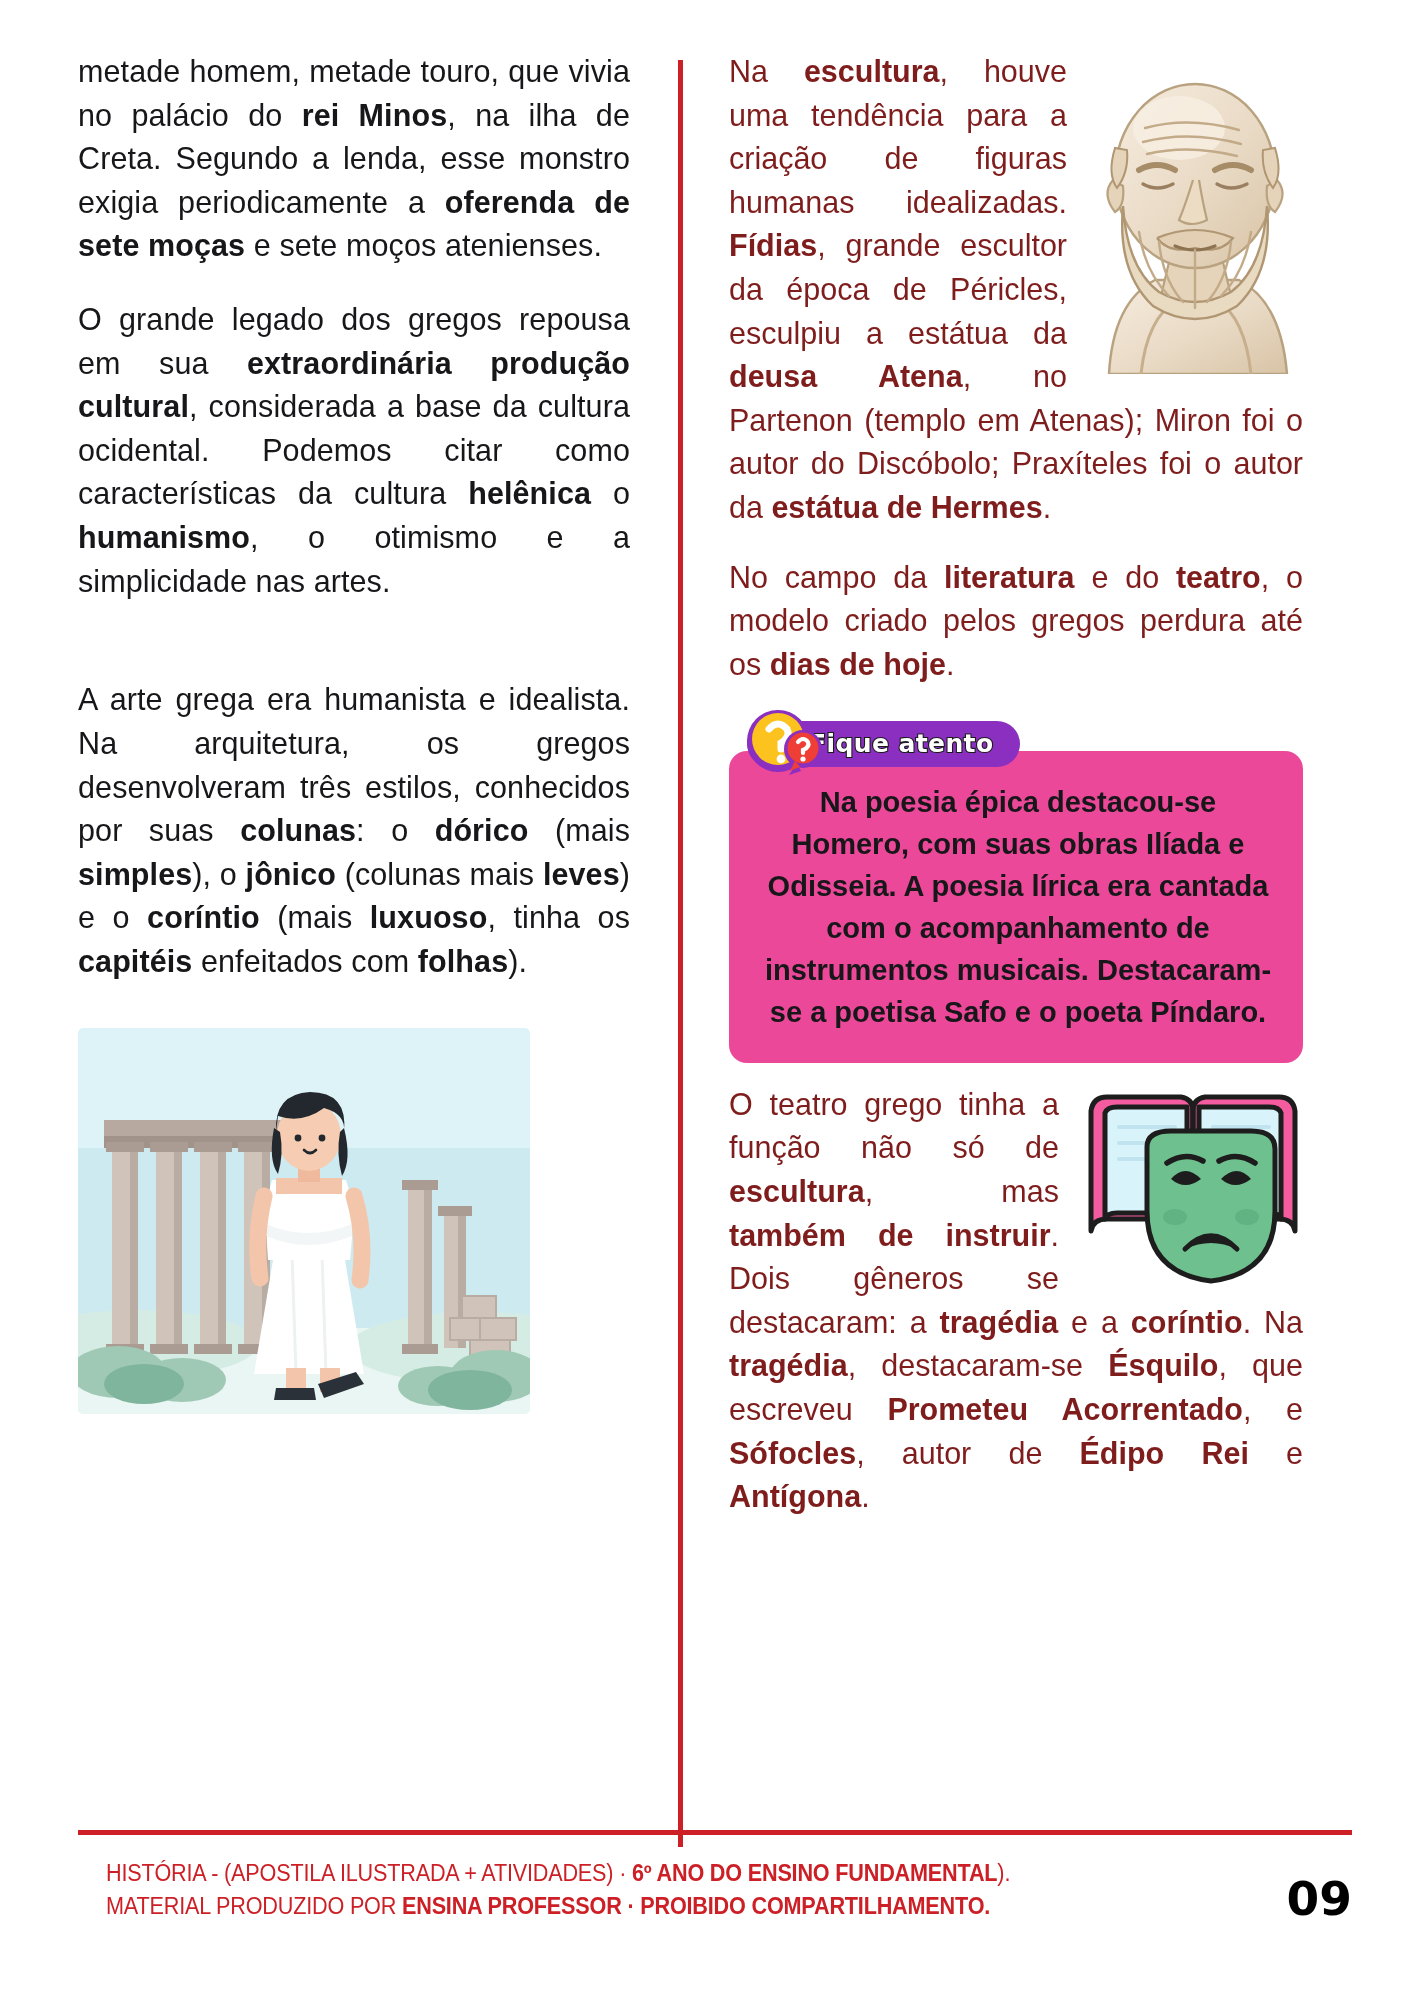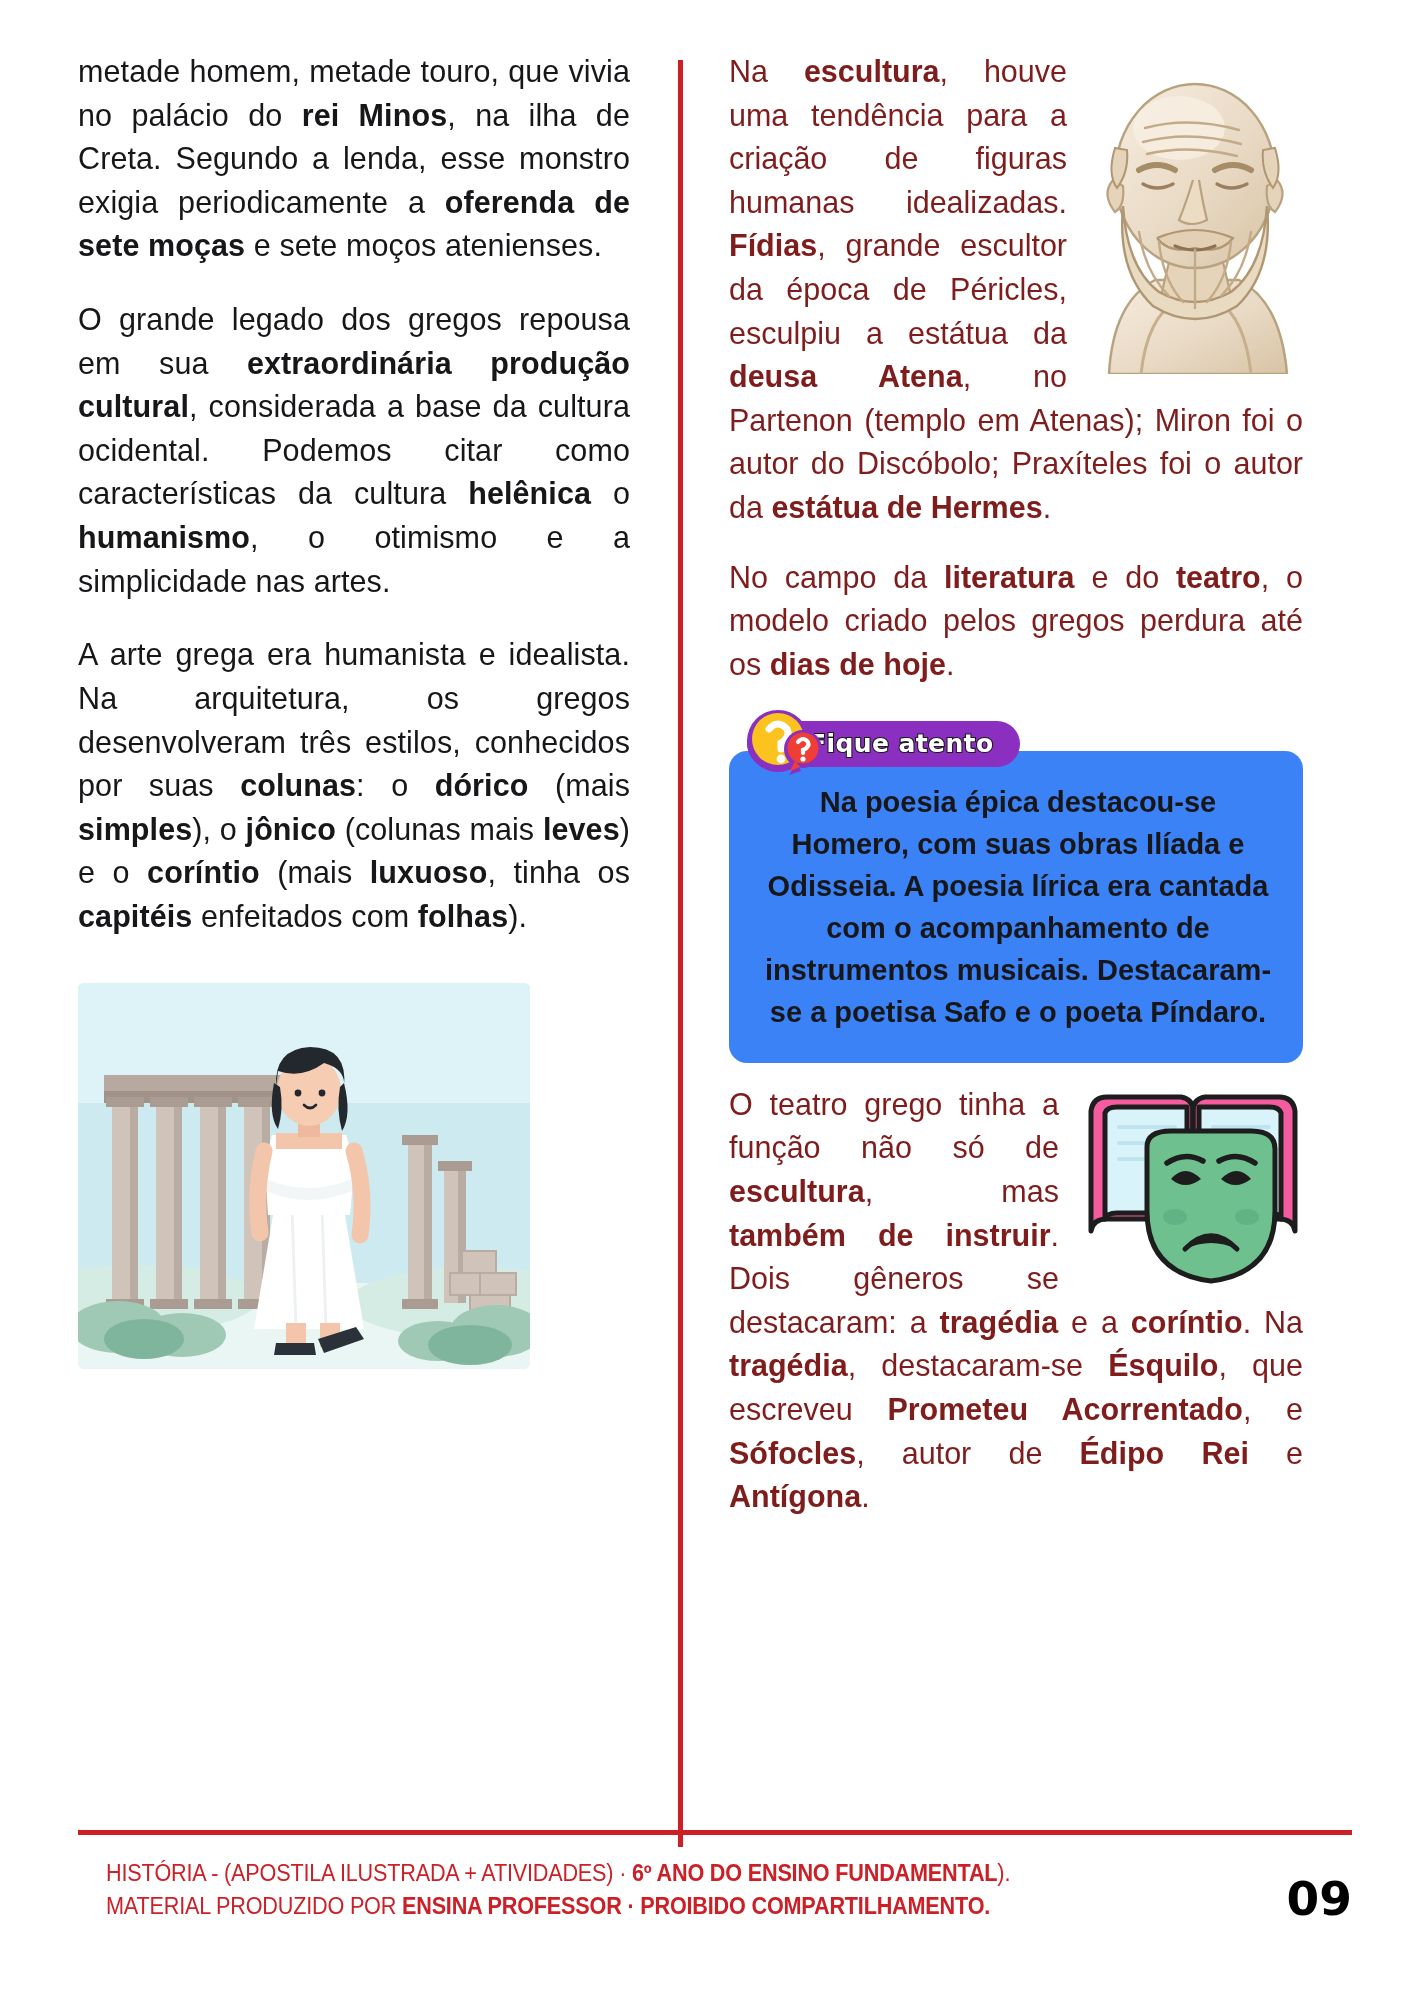--- a/index.html
+++ b/index.html
@@ -40,21 +40,21 @@
   
   p.body {
     font-size: 30.5px;
     line-height: 1.43;
     color: #17171a;
     text-align: justify;
     letter-spacing: .1px;
     margin-bottom: 30px;
   }
   p.body b { font-weight: 700; }
-  .tight { margin-bottom: 22px; }
+  .tight { margin-bottom: 22px; margin-top: 45px; }
 
   
   .badge-head {
     display: inline-block;
     align-self: flex-start;
     background: linear-gradient(180deg, #f58220 0%, #f06c16 42%, #e8301f 100%);
     border-radius: 34px;
     padding: 11px 30px 14px 30px;
     margin: 4px 0 34px 0;
   }
@@ -124,21 +124,21 @@
   .qicons {
     position: absolute;
     left: -2px; top: -16px;
     width: 78px; height: 74px;
     z-index: 4;
   }
   .attn-body {
     position: relative;
     z-index: 2;
     margin-top: -16px;
-    background: #3b82f6;
+    background: #ec4899;
     border-radius: 18px;
     padding: 30px 28px 30px 32px;
     text-align: center;
   }
   .attn-body p {
     font-size: 29px;
     line-height: 1.45;
     color: #17171a;
     font-weight: 600;
   }

